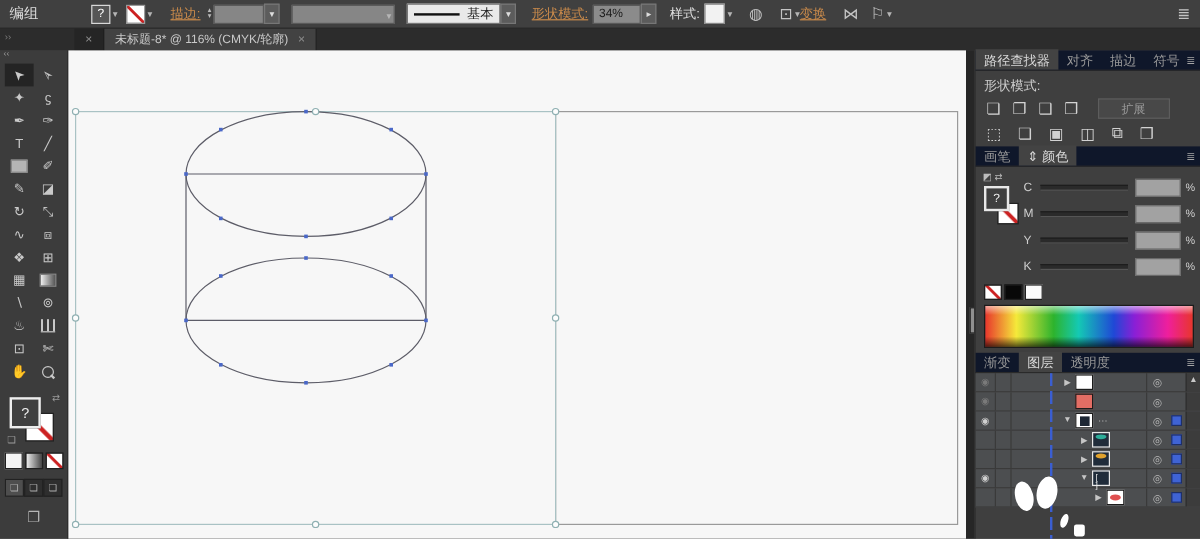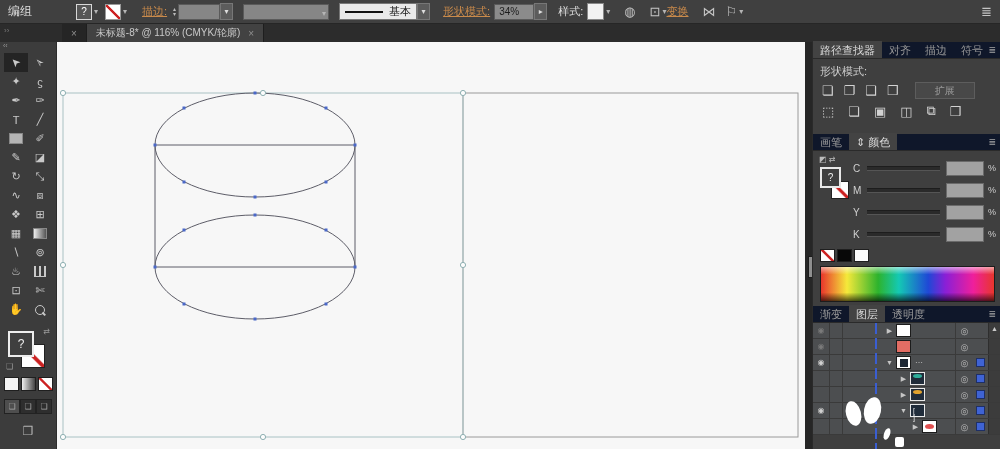--- a/index.html
+++ b/index.html
@@ -351,21 +351,21 @@
   </div>
   <div class="icorow" style="gap:14px">
     <span class="pfbtn">⬚</span>
     <span class="pfbtn">❏</span>
     <span class="pfbtn">▣</span>
     <span class="pfbtn">◫</span>
     <span class="pfbtn">⧉</span>
     <span class="pfbtn">❒</span>
   </div>
 
-  <div class="ptabs" style="margin-top:12px">
+  <div class="ptabs" style="margin-top:0">
     <div class="ptab">画笔</div>
     <div class="ptab on"><span>⇕</span> <span>颜色</span></div>
     <span class="pmenu">≣</span>
   </div>
   <div class="cwrap">
     <div class="cind">
       <span class="micro">◩ ⇄</span>
       <div class="fill">?</div>
       <div class="stroke"></div>
     </div>

